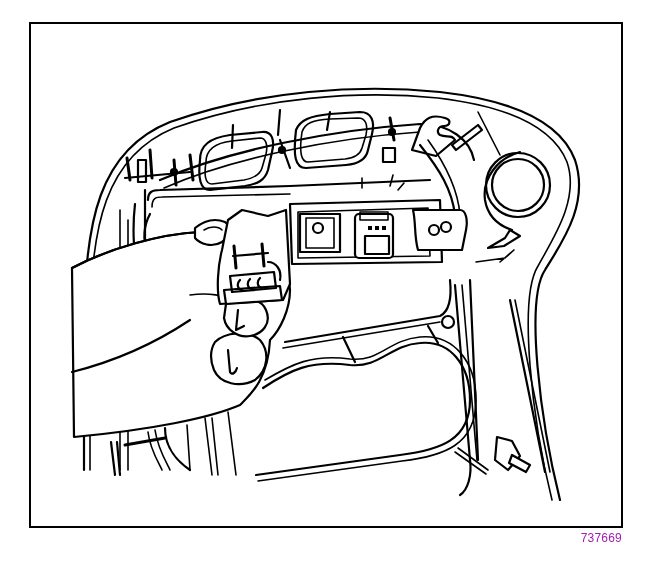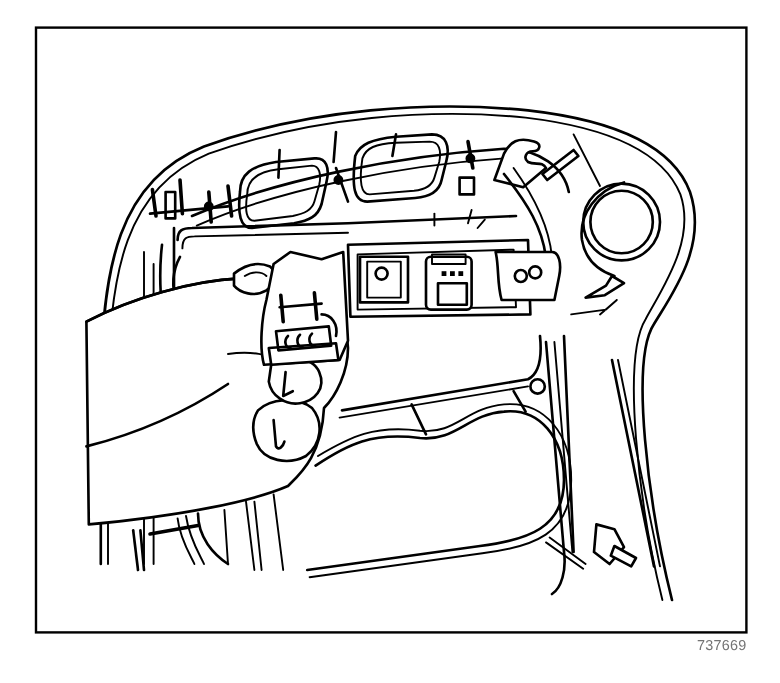--- a/index.html
+++ b/index.html
@@ -2,21 +2,21 @@
 <html><head>
 <meta charset="utf-8">
 <style>
   html, body { margin: 0; padding: 0; background: #ffffff; }
   body { width: 650px; height: 569px; position: relative; overflow: hidden;
          font-family: "Liberation Sans", sans-serif; }
   .figure-frame { position: absolute; left: 29px; top: 22px; width: 590px; height: 502px;
                   border: 2px solid #000; background: #fff; }
   .illustration { position: absolute; left: 0; top: 0; width: 650px; height: 569px; }
   .figure-number { position: absolute; right: 28px; top: 531px; font-size: 12px;
-                   color: #737373; letter-spacing: 0.2px; }
+                   color: #a21caf; letter-spacing: 0.2px; }
   svg .s { fill: none; stroke: #000; stroke-linecap: round; stroke-linejoin: round; }
   svg .w1 { stroke-width: 1.6; }
   svg .w2 { stroke-width: 2.2; }
   svg .w3 { stroke-width: 3; }
   svg .fw { fill: #fff; }
   svg .fb { fill: #000; }
 </style>
 </head>
 <body>
 

